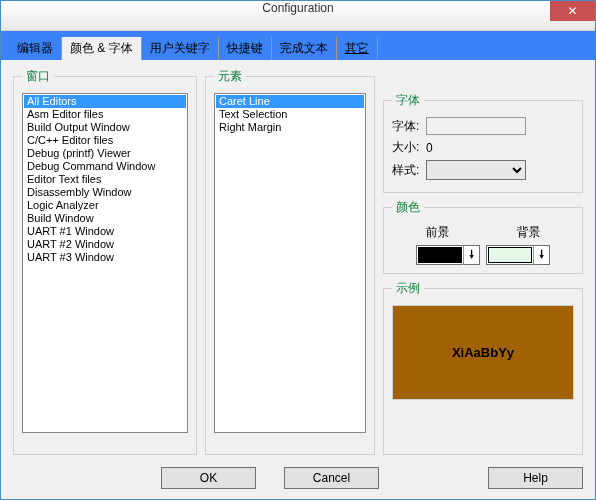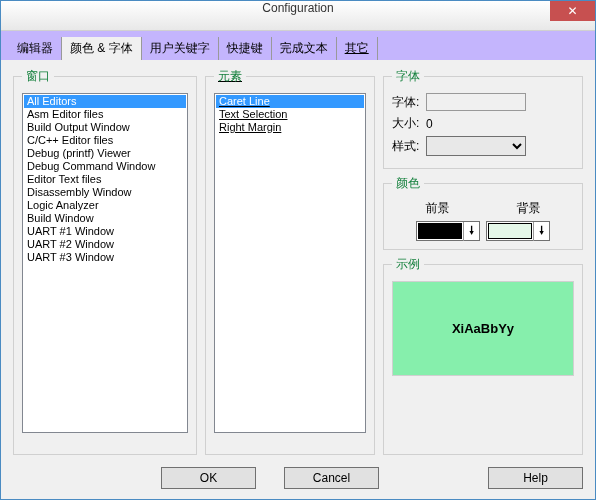--- a/index.html
+++ b/index.html
@@ -42,21 +42,21 @@
     display: flex;
     align-items: center;
     justify-content: center;
     font-size: 12px;
     font-family: Arial;
     cursor: pointer;
   }
   .tabs {
     display: flex;
     padding: 6px 8px 0 8px;
-    background: #c4b5fd;
+    background: #3b82f6;
     font-size: 12px;
   }
   .tab {
     padding: 3px 8px;
     border-right: 1px solid #999;
     cursor: pointer;
     color: #000;
   }
   .tab:last-child { border-right: 1px solid #999; text-decoration: underline; }
   .tab.active {
@@ -73,22 +73,22 @@
     border-radius: 0;
     margin: 0;
     padding: 8px;
   }
   legend {
     font-size: 12px;
     padding: 0 4px;
     color: #15803d;
   }
   .col-windows { width: 184px; }
-  .col-elements { width: 170px; text-decoration: underline; }
-  .col-right { flex: 1; display: flex; flex-direction: column; gap: 6px; }
+  .col-elements { width: 170px; }
+  .col-right { flex: 1; display: flex; flex-direction: column; gap: 6px; margin-top: 24px; }
   .listbox {
     width: 100%;
     height: 340px;
     border: 1px solid #828790;
     background: #fff;
     overflow: auto;
     font-size: 11px;
     padding: 1px;
     font-family: Arial, sans-serif;
   }
@@ -158,21 +158,21 @@
   }
   .color-arrow {
     width: 16px;
     text-align: center;
     font-size: 11px;
     border-left: 1px solid #999;
     font-weight: bold;
   }
   .sample-box {
     height: 95px;
-    background: #86efac;
+    background: #a16207;
     display: flex;
     align-items: center;
     justify-content: center;
     border: 1px solid #d0d0d0;
     font-weight: bold;
     font-size: 13px;
     font-family: Arial, sans-serif;
   }
   .buttons {
     display: flex;

